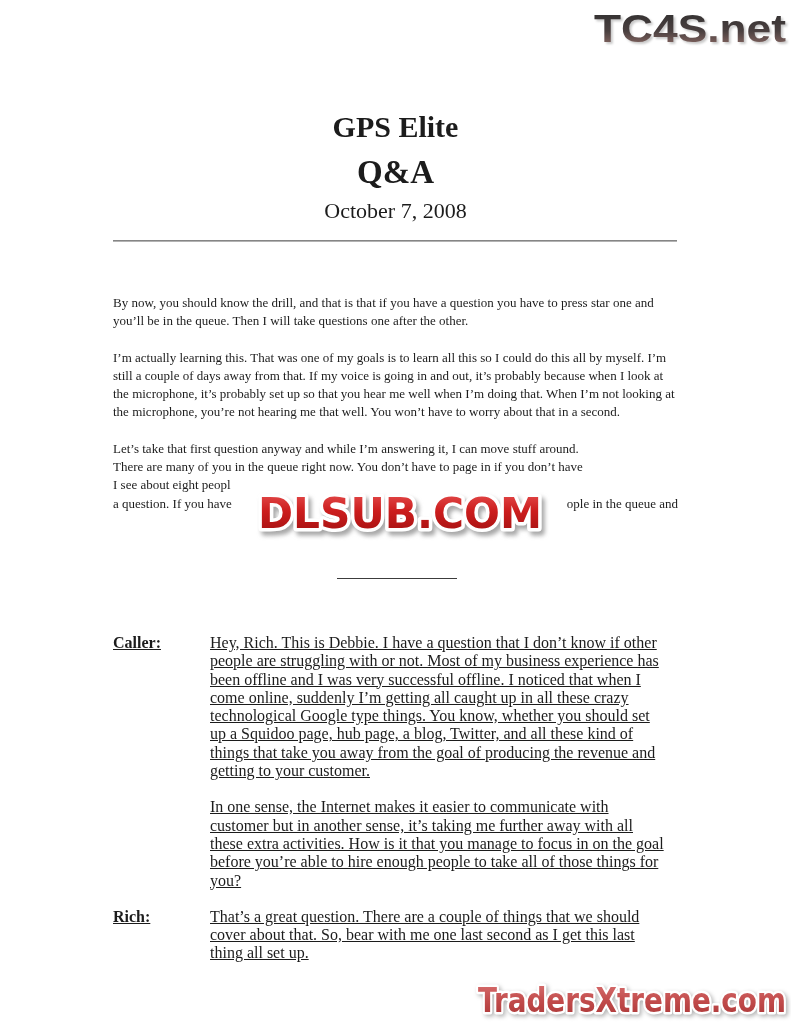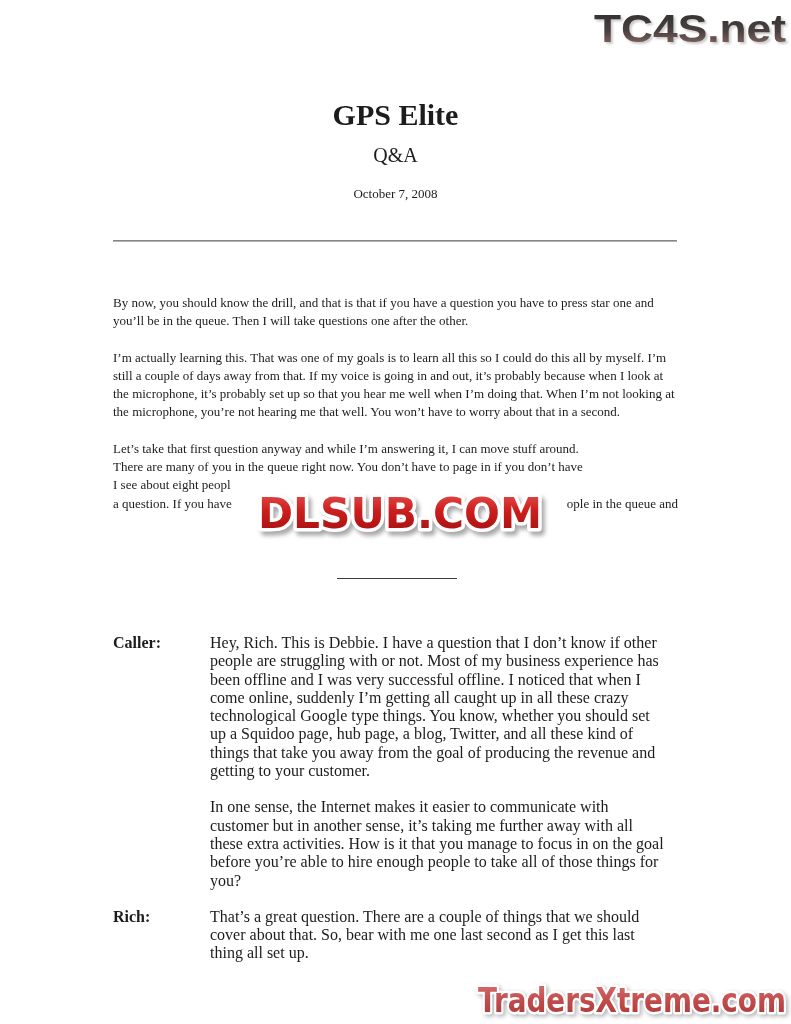--- a/index.html
+++ b/index.html
@@ -12,23 +12,23 @@
     font-family:"Liberation Serif", serif;
     color:#1c1c1c;
   }
   
   .header-logo{
     position:absolute;top:4px;right:3px;width:200px;height:48px;
     filter:drop-shadow(2px 2px 1px #c9c9c9);
   }
   
   .title-block{position:absolute;top:96px;left:0;width:100%;text-align:center;}
-  .doc-title{font-size:30px;font-weight:bold;line-height:34px;margin:2px;}
-  .doc-subtitle{font-size:20px;font-weight:normal;line-height:28px;margin:9px 0 0 0;}
-  .doc-date{font-size:13px;line-height:20px;margin-top:15px;}
+  .doc-title{font-size:30px;font-weight:bold;line-height:34px;margin:14px;}
+  .doc-subtitle{font-size:33px;font-weight:bold;line-height:28px;margin:9px 0 0 0;}
+  .doc-date{font-size:22px;line-height:20px;margin-top:15px;}
   
   .top-rule{
     position:absolute;top:240px;left:113px;width:564px;height:2px;
     background:linear-gradient(to bottom,#6f6f6f,#c9c9c9);
   }
   .mid-divider{
     position:absolute;top:578px;left:337px;width:120px;height:0;
     border-top:1px solid #3c3c3c;
   }
   
@@ -42,21 +42,21 @@
   
   .watermark{
     position:absolute;left:248px;top:484px;width:304px;height:58px;
     filter:drop-shadow(3px 4px 2px rgba(110,110,110,0.6));
   }
   
   .dialogue{
     position:absolute;top:634px;left:113px;width:567px;
     font-size:16px;line-height:18.3px;
   }
-  .dialogue-entry{display:grid;grid-template-columns:97px 1fr;}
+  .dialogue-entry{display:grid;grid-template-columns:97px 1fr;text-decoration:underline;}
   .speaker{font-weight:bold;}
   .speech p{margin:0 12px 18px 0;}
   
   .footer-logo{
     position:absolute;right:1px;top:976px;width:320px;height:48px;
     filter:drop-shadow(2px 2px 2px #b5b5b5);
   }
 </style>
 </head>
 <body>

